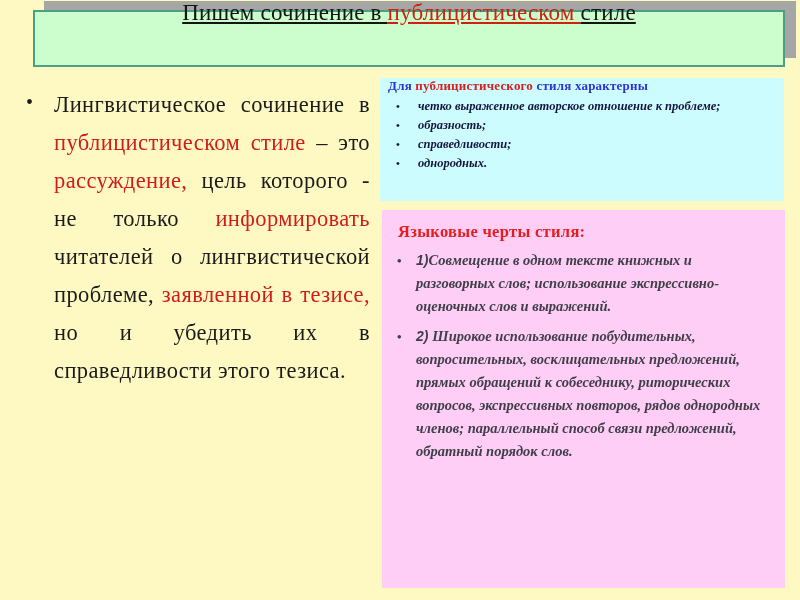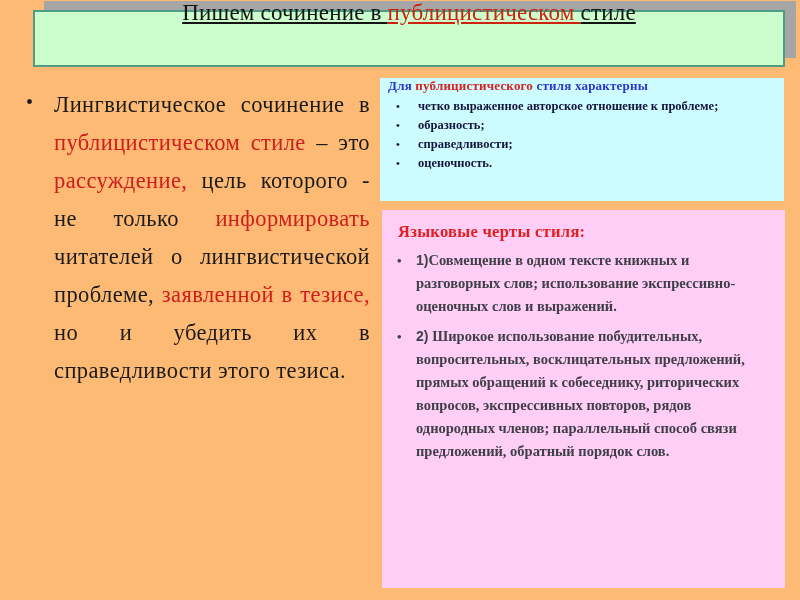--- a/index.html
+++ b/index.html
@@ -1,18 +1,18 @@
 <!DOCTYPE html>
 <html><head>
 <meta charset="utf-8">
 <style>
   * { margin:0; padding:0; box-sizing:border-box; }
   html,body { background:#ffffff; }
   .slide {
-    position:relative; width:800px; height:600px; background:#fdba74;
+    position:relative; width:800px; height:600px; background:#fef9c3;
     font-family:"Liberation Serif", serif; overflow:hidden;
   }
   
   .title-box {
     position:absolute; left:33px; top:10px; width:752px; height:57px;
     background:#ccfdcc; border:2px solid #4d9e85;
     box-shadow:11px -9px 0 #a6a6a6;
     z-index:1;
   }
   .title-text {
@@ -40,36 +40,36 @@
   }
   .cyan-heading {
     font-size:13px; font-weight:bold; line-height:16px; margin-bottom:3px;
     letter-spacing:0.2px;
   }
   .cyan-item {
     display:flex; font-size:12.5px; font-weight:600; color:#14143c;
     line-height:19px;
   }
   .cyan-item .b { width:30px; padding-left:8px; font-size:11px; }
-  .cyan-item .txt { flex:1; }
+  .cyan-item .txt { flex:1;font-style:italic; }
   
   .pink-box {
     position:absolute; left:382px; top:210px; width:403px; height:378px;
     background:#ffcef7; padding:12px 14px 4px 10px; z-index:2;
   }
   .pink-heading {
     color:#e41e1e; font-weight:bold; font-size:16.5px; line-height:20px;
     padding-left:6px; letter-spacing:0.3px; margin-bottom:7px;
   }
   .pink-item {
     display:flex; margin-top:7px; color:#3f3f48;
     font-size:14.5px; line-height:23px; font-weight:600;
   }
   .pink-item .b { width:24px; padding-left:5px; font-size:13px; color:#3f3f48; }
-  .pink-item-text { flex:1; }
+  .pink-item-text { flex:1;font-style:italic; }
   .pink-item-text .num {
     font-family:"Liberation Sans", sans-serif; font-weight:bold; font-size:14px;
   }
 </style>
 </head>
 <body>
 
 <div class="slide">
 
   <div class="title-box"></div>
@@ -89,21 +89,21 @@
     <div class="cyan-item">
       <span class="b">•</span>
       <span class="txt">образность;</span>
     </div>
     <div class="cyan-item">
       <span class="b">•</span>
       <span class="txt">справедливости;</span>
     </div>
     <div class="cyan-item">
       <span class="b">•</span>
-      <span class="txt">оценочность.</span>
+      <span class="txt">однородных.</span>
     </div>
   </div>
 
   <div class="pink-box">
     <div class="pink-heading">Языковые черты стиля:</div>
     <div class="pink-item">
       <span class="b">•</span>
       <div class="pink-item-text"><span class="num">1)</span><span>Совмещение в одном тексте книжных и разговорных слов; использование экспрессивно-оценочных слов и выражений.</span></div>
     </div>
     <div class="pink-item">

